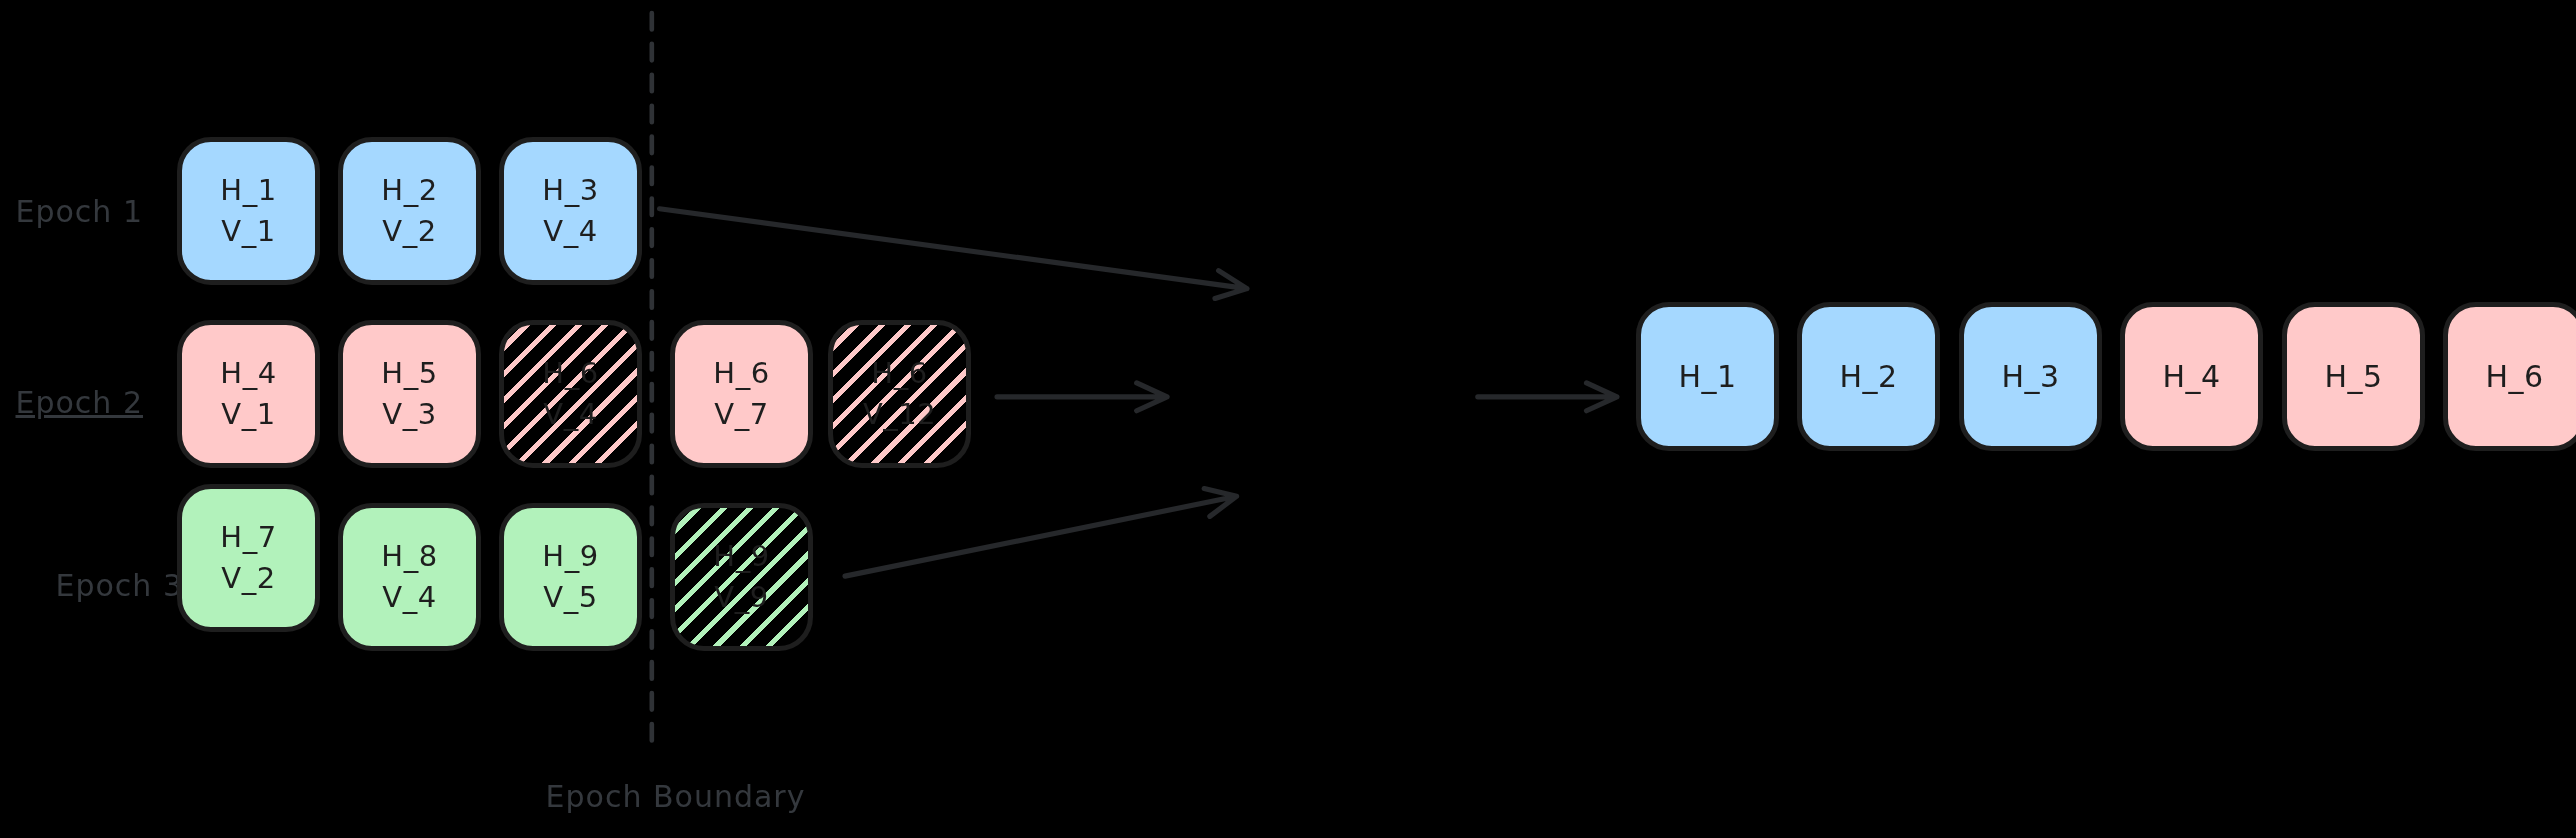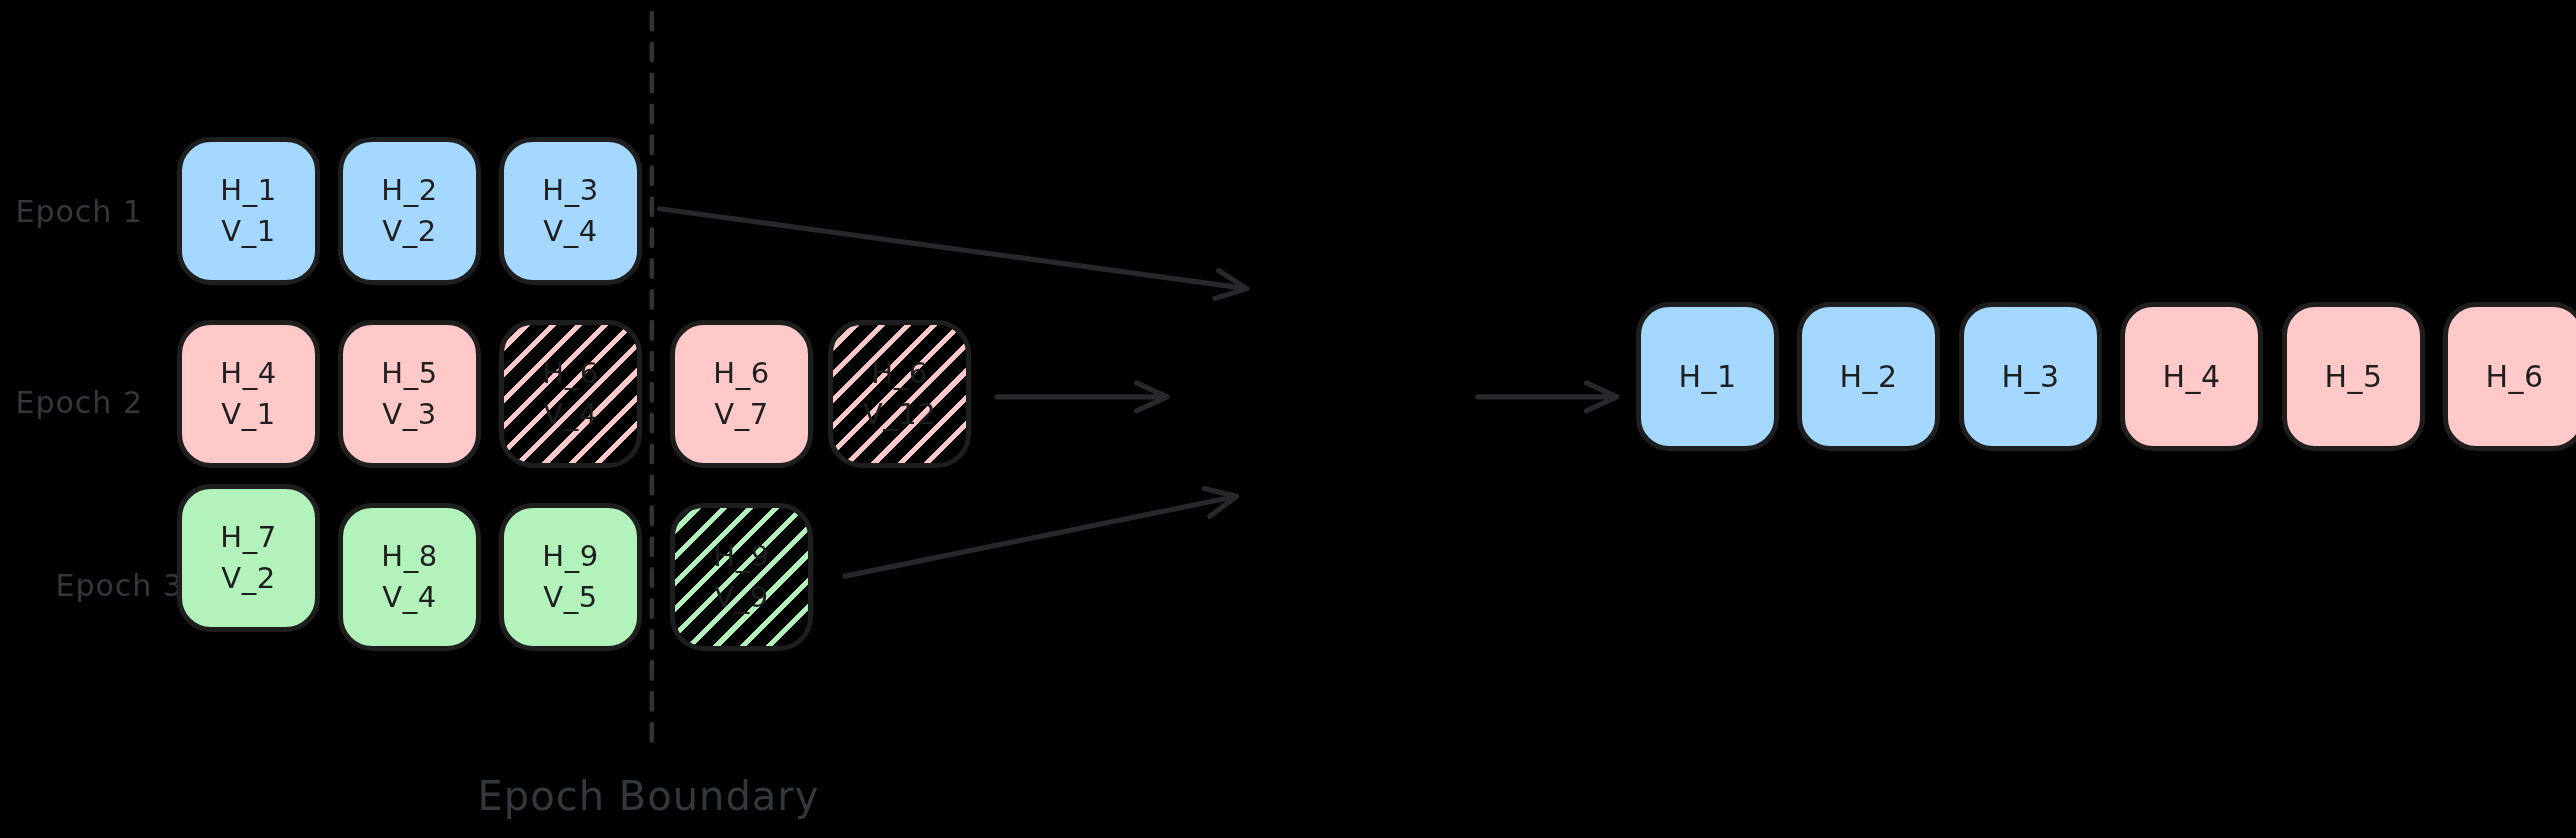--- a/index.html
+++ b/index.html
@@ -82,28 +82,28 @@
     display: flex;
     align-items: center;
     justify-content: center;
     font-size: 34px;
     color: var(--node-text, #1e1e1e);
     letter-spacing: 1px;
   }
 
   .boundary-label {
     position: absolute;
-    left: 489px;
+    left: 516px;
     top: 773px;
     width: 319px;
     height: 46px;
     display: flex;
     align-items: center;
     justify-content: center;
-    font-size: 40px;
+    font-size: 30px;
     letter-spacing: 1px;
     color: var(--label-text, #34383d);
     white-space: nowrap;
   }
 </style>
 </head>
 <body>
 
 <div class="stage" style="--bg: #000000; --stroke: #1e1e1e; --label-text: #34383d; --node-text: #1e1e1e; --marshal-fill: #e9ecef;">
 
@@ -122,21 +122,21 @@
         <span class="bline">V_1</span>
       </div>
       <div class="node" style="left: 338px; top: 137px; width: 143px; height: 148px; --pal: #a5d8ff;">
         <span class="bline">H_2</span>
         <span class="bline">V_2</span>
       </div>
       <div class="node" style="left: 499px; top: 137px; width: 143px; height: 148px; --pal: #a5d8ff;">
         <span class="bline">H_3</span>
         <span class="bline">V_4</span>
       </div>
-      <div class="epoch-label" style="top: 379px;">Epoch 2</div>
+      <div class="epoch-label" style="top: 379px; text-decoration: underline;">Epoch 2</div>
       <div class="node" style="left: 177px; top: 320px; width: 143px; height: 148px; --pal: #ffc9c9;">
         <span class="bline">H_4</span>
         <span class="bline">V_1</span>
       </div>
       <div class="node" style="left: 338px; top: 320px; width: 143px; height: 148px; --pal: #ffc9c9;">
         <span class="bline">H_5</span>
         <span class="bline">V_3</span>
       </div>
       <div class="node hatched" style="left: 499px; top: 320px; width: 143px; height: 148px; --pal: #ffc9c9;">
         <span class="bline">H_6</span>

